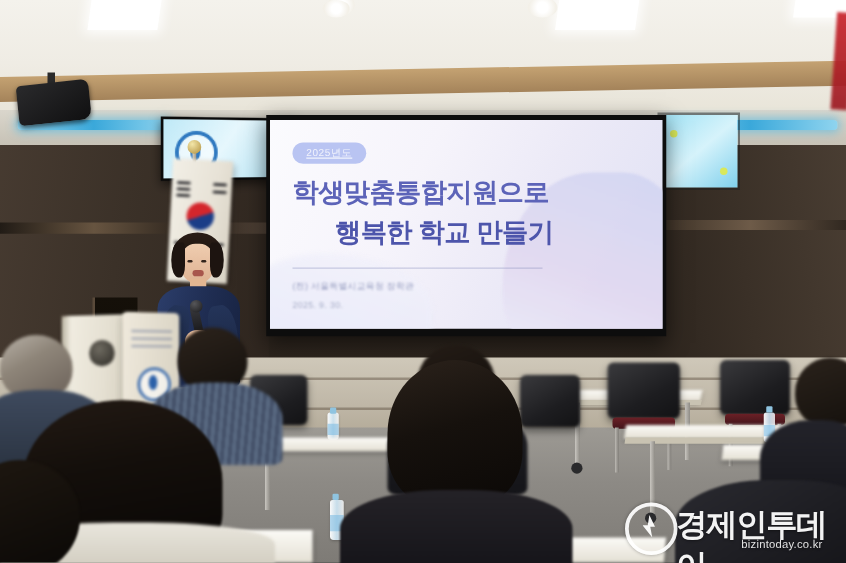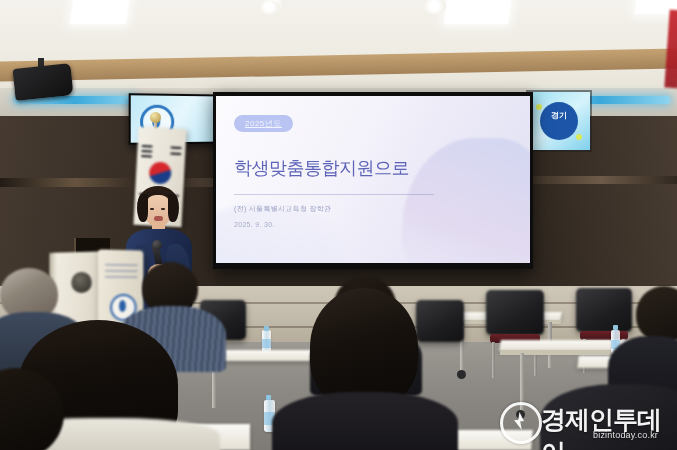--- a/index.html
+++ b/index.html
@@ -162,21 +162,21 @@
     opacity:.7;filter:blur(2px);
   }
   .screen-inner{position:absolute;left:0;top:0;right:0;bottom:0;padding:16px 18px;box-sizing:border-box;}
   .slide-badge{
     display:inline-block;padding:3px 11px;border-radius:11px;
     background:#b9c4f2;color:#f1f3fd;font-size:8px;letter-spacing:.5px;
     filter:blur(.45px);
     text-decoration:underline;
   }
   .slide-title1{
-    margin-top:24px;font-size:18px;font-weight:400;color:#5c63b8;
+    margin-top:9px;font-size:21px;font-weight:700;color:#5c63b8;
     letter-spacing:-.5px;filter:blur(.5px);
   }
   .slide-title2{
     margin-top:4px;margin-left:34px;font-size:21px;font-weight:700;color:#4d55ab;
     letter-spacing:-.5px;filter:blur(.5px);
   }
   .slide-rule{
     margin-top:14px;width:200px;height:1px;background:rgba(120,125,180,.35);
   }
   .slide-sub{
@@ -406,32 +406,30 @@
   <div class="side-mon">
     <div class="side-mon-screen">
       <div class="side-mon-logo"></div>
       <div class="side-mon-num">2</div>
     </div>
   </div>
 
   <div class="right-mon">
     <div class="right-mon-dot" style="left:8px;top:12px;"></div>
     <div class="right-mon-dot" style="left:48px;top:42px;"></div>
-    <div class="right-mon-badge">
-      <span>경기</span>
-    </div>
   </div>
 
   <div class="screen-frame">
     <div class="screen">
       <div class="screen-blob"></div>
       <div class="screen-blob2"></div>
       <div class="screen-inner">
         <div class="slide-badge">2025년도</div>
         <div class="slide-title1">학생맞춤통합지원으로</div>
+        <div class="slide-title2">행복한 학교 만들기</div>
         <div class="slide-rule"></div>
         <div class="slide-sub">(전) 서울특별시교육청 장학관</div>
         <div class="slide-date">2025. 9. 30.</div>
       </div>
     </div>
   </div>
 
   <div class="wall-lower">
     <div class="wall-lower-line" style="top:16px;"></div>
     <div class="wall-lower-line" style="top:40px;"></div>

